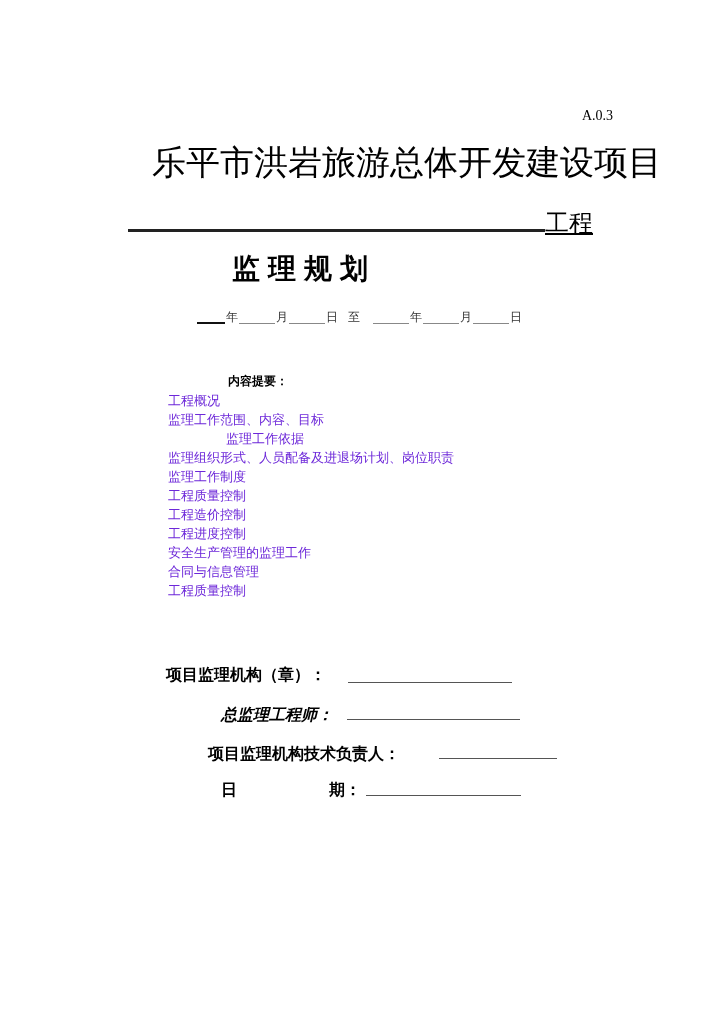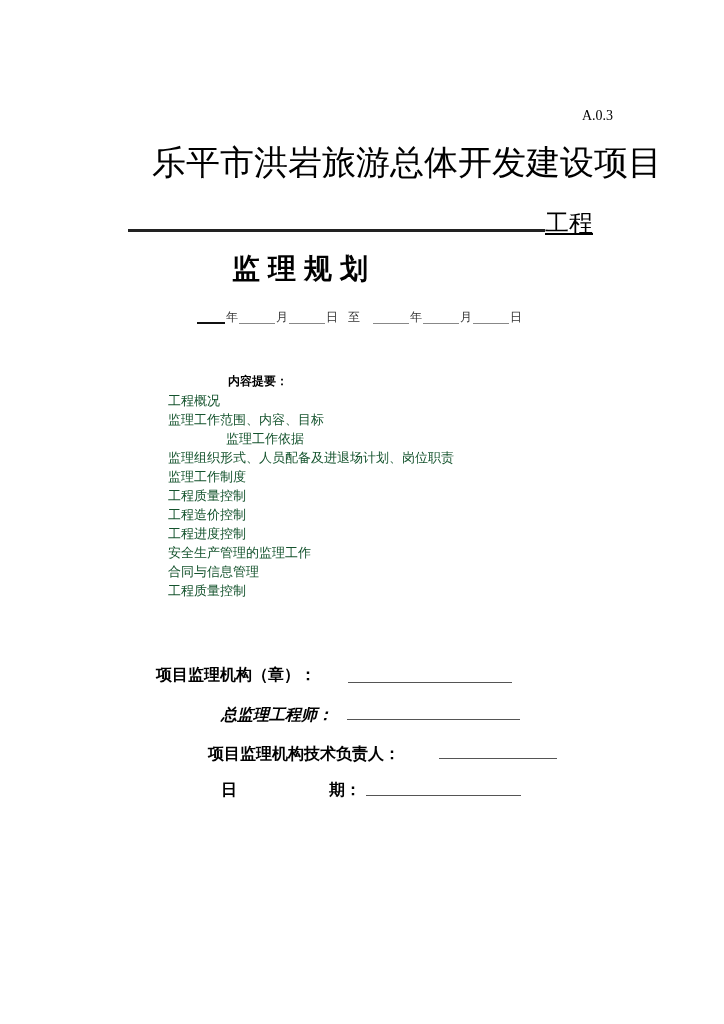--- a/index.html
+++ b/index.html
@@ -50,21 +50,21 @@
     }
     .date-row .blank.dark { background: #111; height: 2px; }
     .date-row .sep { margin: 0 3px; }
 
     .summary-title {
       left: 228px; top: 373px;
       font-size: 12px; font-weight: bold;
     }
     .toc {
       left: 168px; top: 391px;
-      font-size: 13px; color: #14532d;
+      font-size: 13px; color: #6d28d9;
       font-family: "DejaVu Serif", "Liberation Serif", serif;
       line-height: 19px;
       margin: 0; padding: 0; list-style: none;
     }
     .toc li { margin: 0; padding: 0; }
     .toc li.indent { padding-left: 58px; }
 
     .sig-label {
       font-size: 16px; font-weight: bold;
     }
@@ -109,21 +109,21 @@
   <li>监理组织形式、人员配备及进退场计划、岗位职责</li>
   <li>监理工作制度</li>
   <li>工程质量控制</li>
   <li>工程造价控制</li>
   <li>工程进度控制</li>
   <li>安全生产管理的监理工作</li>
   <li>合同与信息管理</li>
   <li>工程质量控制</li>
 </ul>
 
-<div class="abs sig-label" style="left:156px; top:665px;">项目监理机构（章）：</div>
+<div class="abs sig-label" style="left:166px; top:665px;">项目监理机构（章）：</div>
 <div class="sig-line" style="left:348px; top:682px; width:164px;"></div>
 
 <div class="abs sig-label" style="left:221px; top:705px;font-style:italic;">总监理工程师：</div>
 <div class="sig-line" style="left:347px; top:719px; width:173px;"></div>
 
 <div class="abs sig-label" style="left:208px; top:744px;">项目监理机构技术负责人：</div>
 <div class="sig-line" style="left:439px; top:758px; width:118px;"></div>
 
 <div class="abs sig-label" style="left:221px; top:780px;">日</div>
 <div class="abs sig-label" style="left:329px; top:780px;">期：</div>

